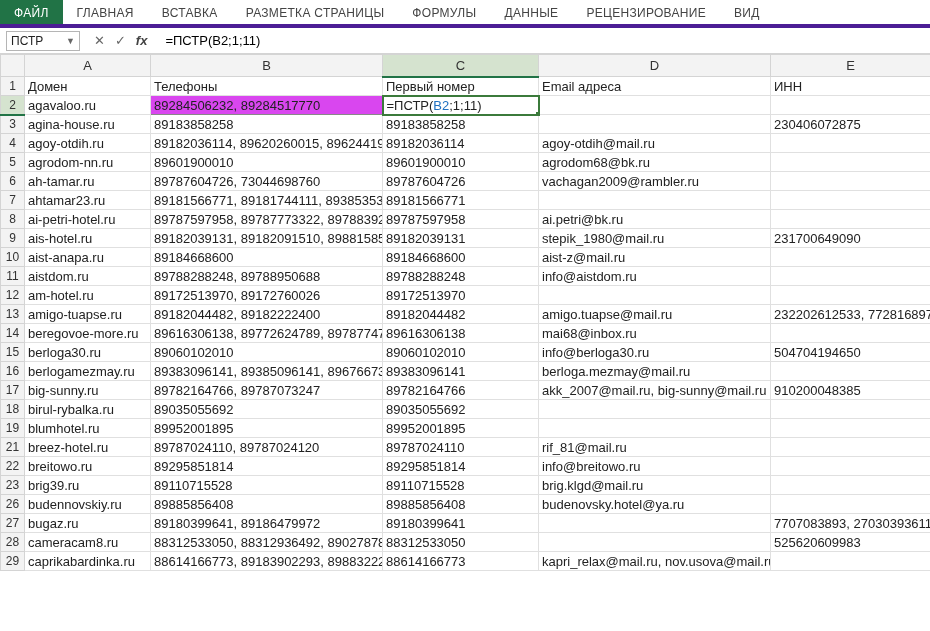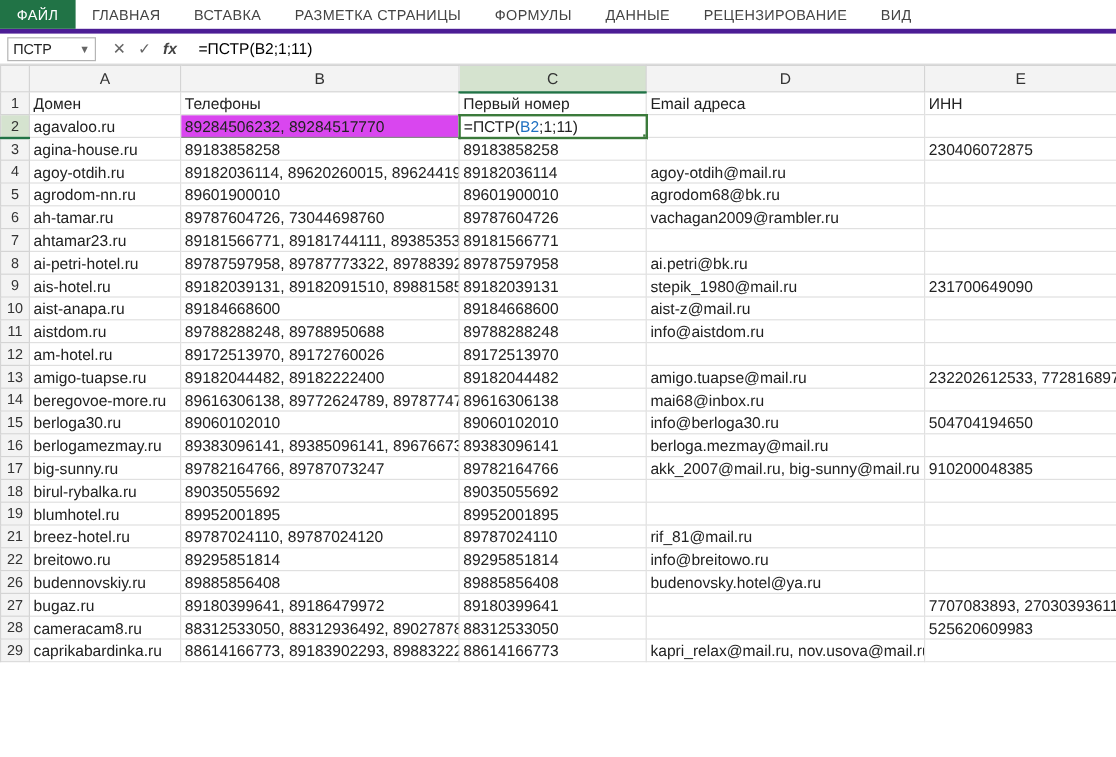--- a/index.html
+++ b/index.html
@@ -250,20 +250,28 @@
         </tr>
         <tr>
           <th class="row-head">22</th>
           <td class="cell">breitowo.ru</td>
           <td class="cell">89295851814</td>
           <td class="cell">89295851814</td>
           <td class="cell">info@breitowo.ru</td>
           <td class="cell"></td>
         </tr>
         <tr>
+          <th class="row-head">23</th>
+          <td class="cell">brig39.ru</td>
+          <td class="cell">89110715528</td>
+          <td class="cell">89110715528</td>
+          <td class="cell">brig.klgd@mail.ru</td>
+          <td class="cell"></td>
+        </tr>
+        <tr>
           <th class="row-head">26</th>
           <td class="cell">budennovskiy.ru</td>
           <td class="cell">89885856408</td>
           <td class="cell">89885856408</td>
           <td class="cell">budenovsky.hotel@ya.ru</td>
           <td class="cell"></td>
         </tr>
         <tr>
           <th class="row-head">27</th>
           <td class="cell">bugaz.ru</td>

